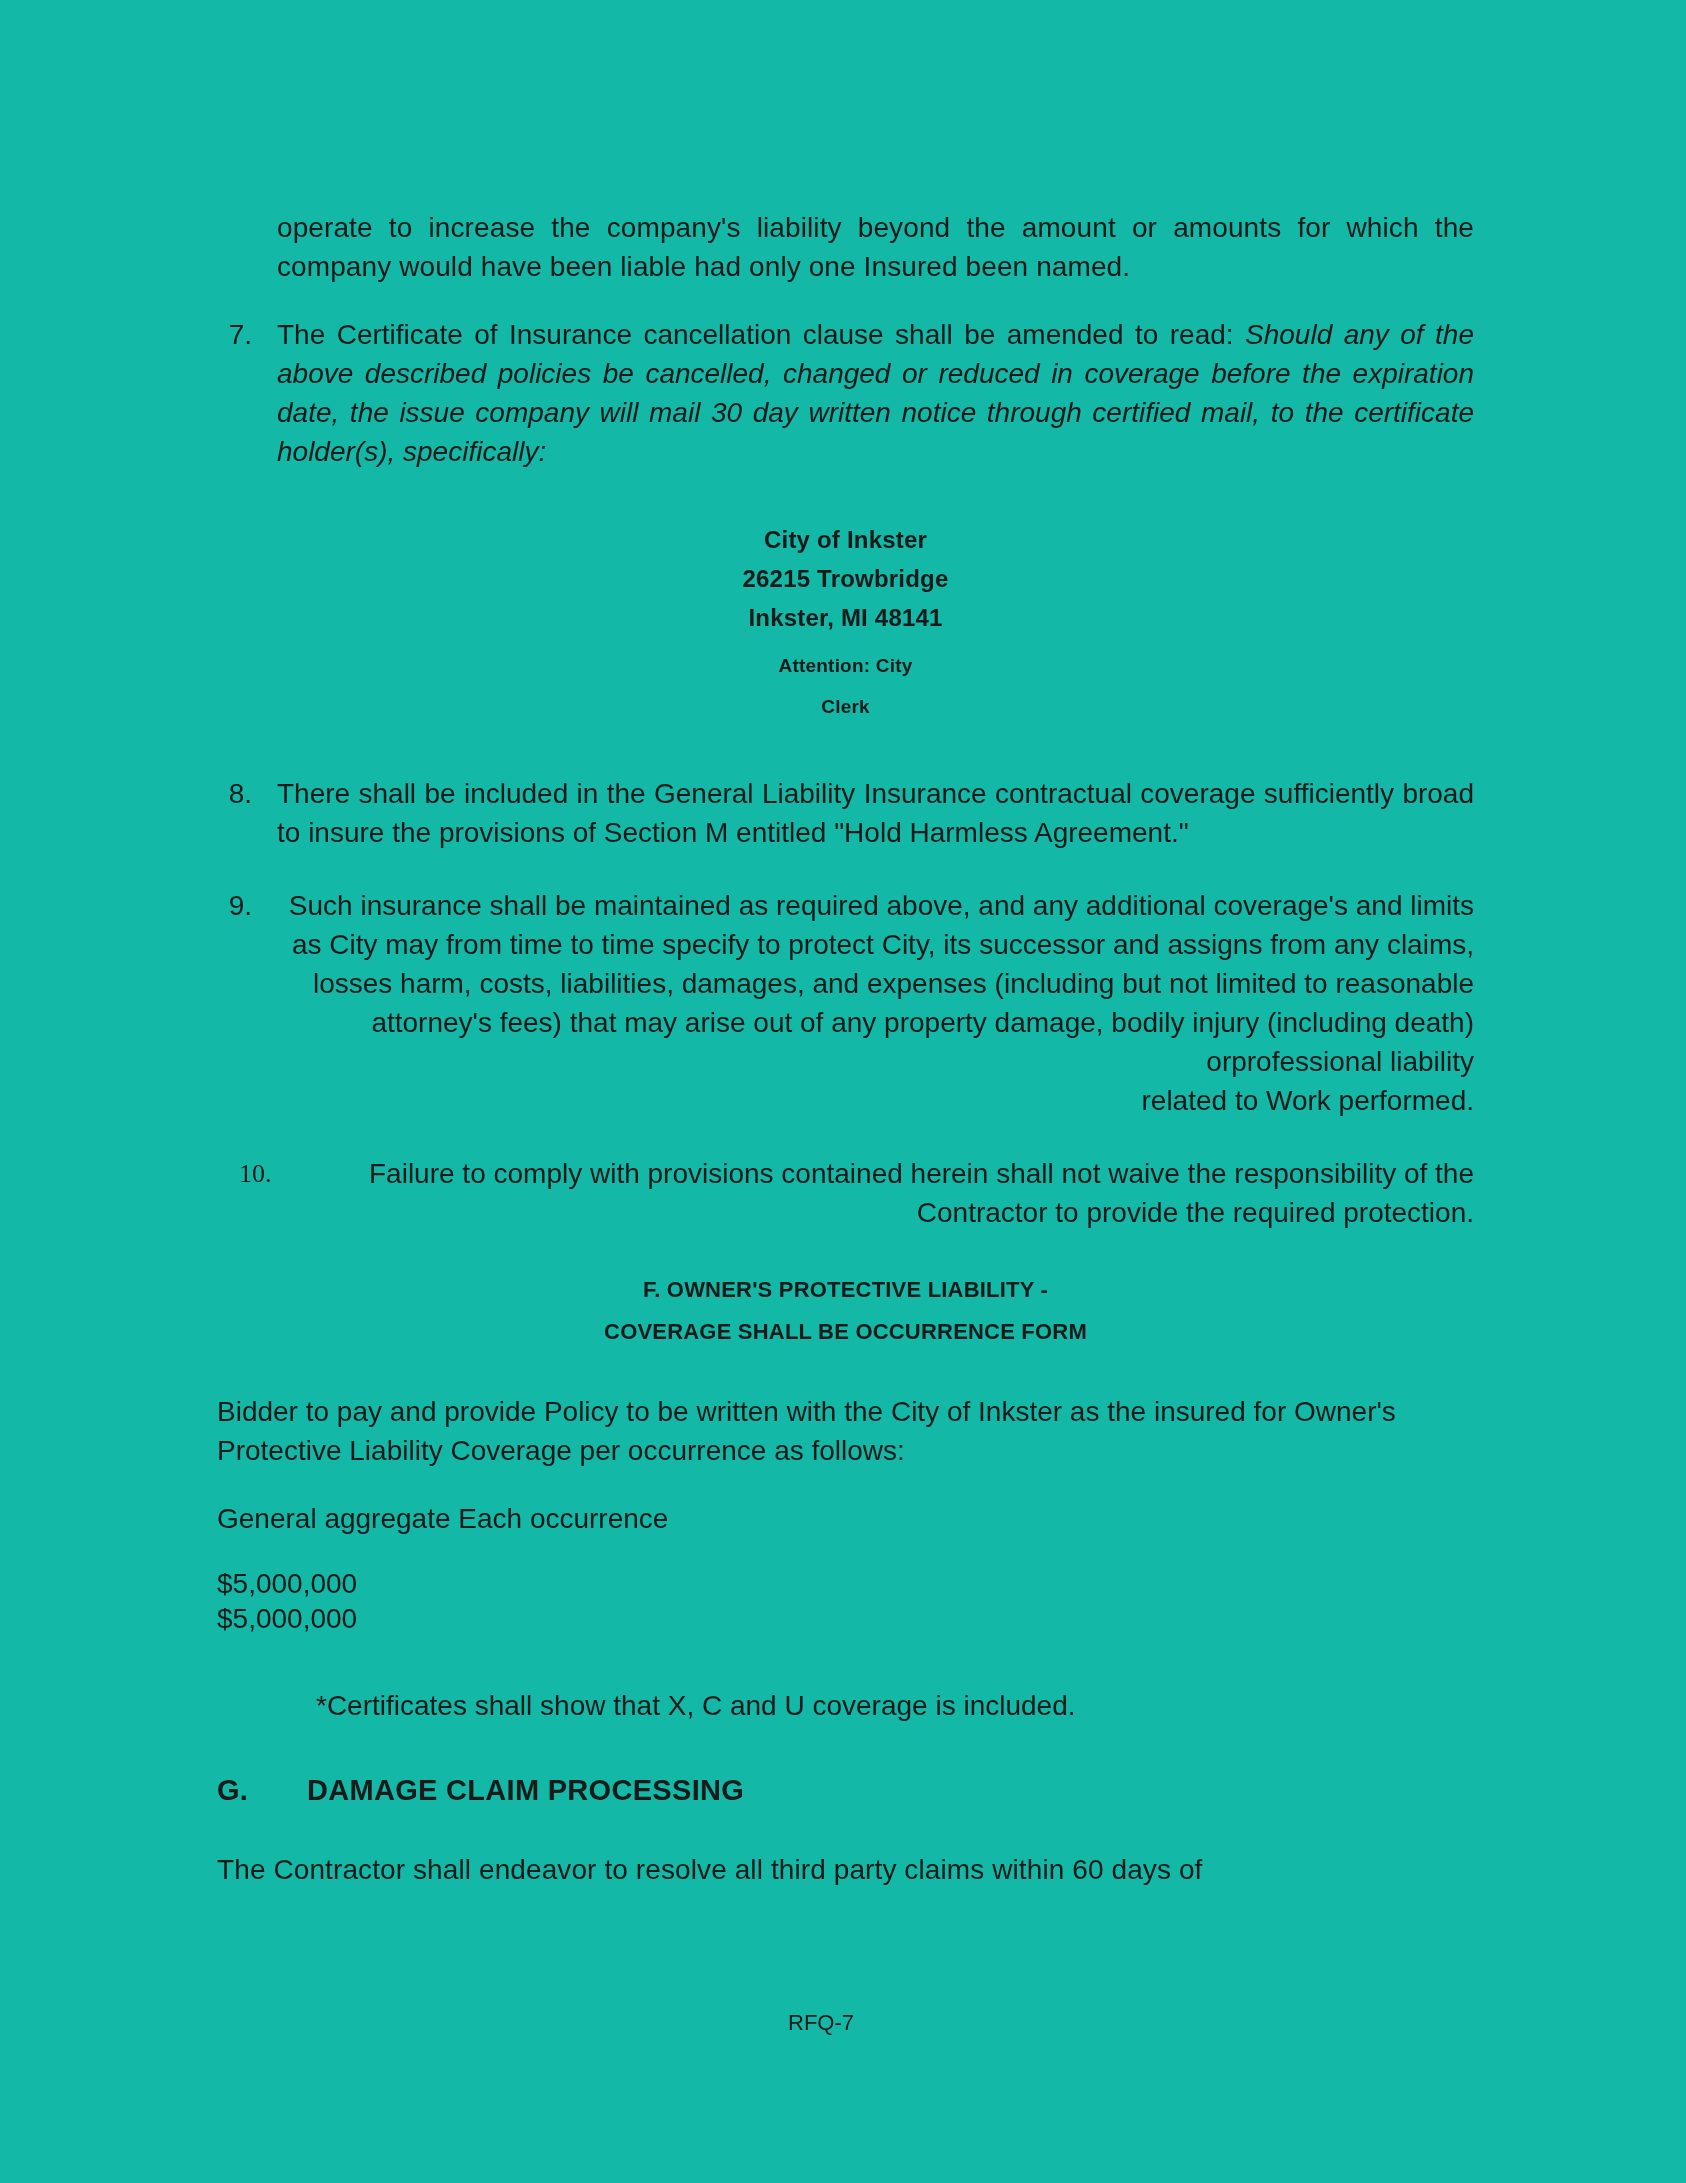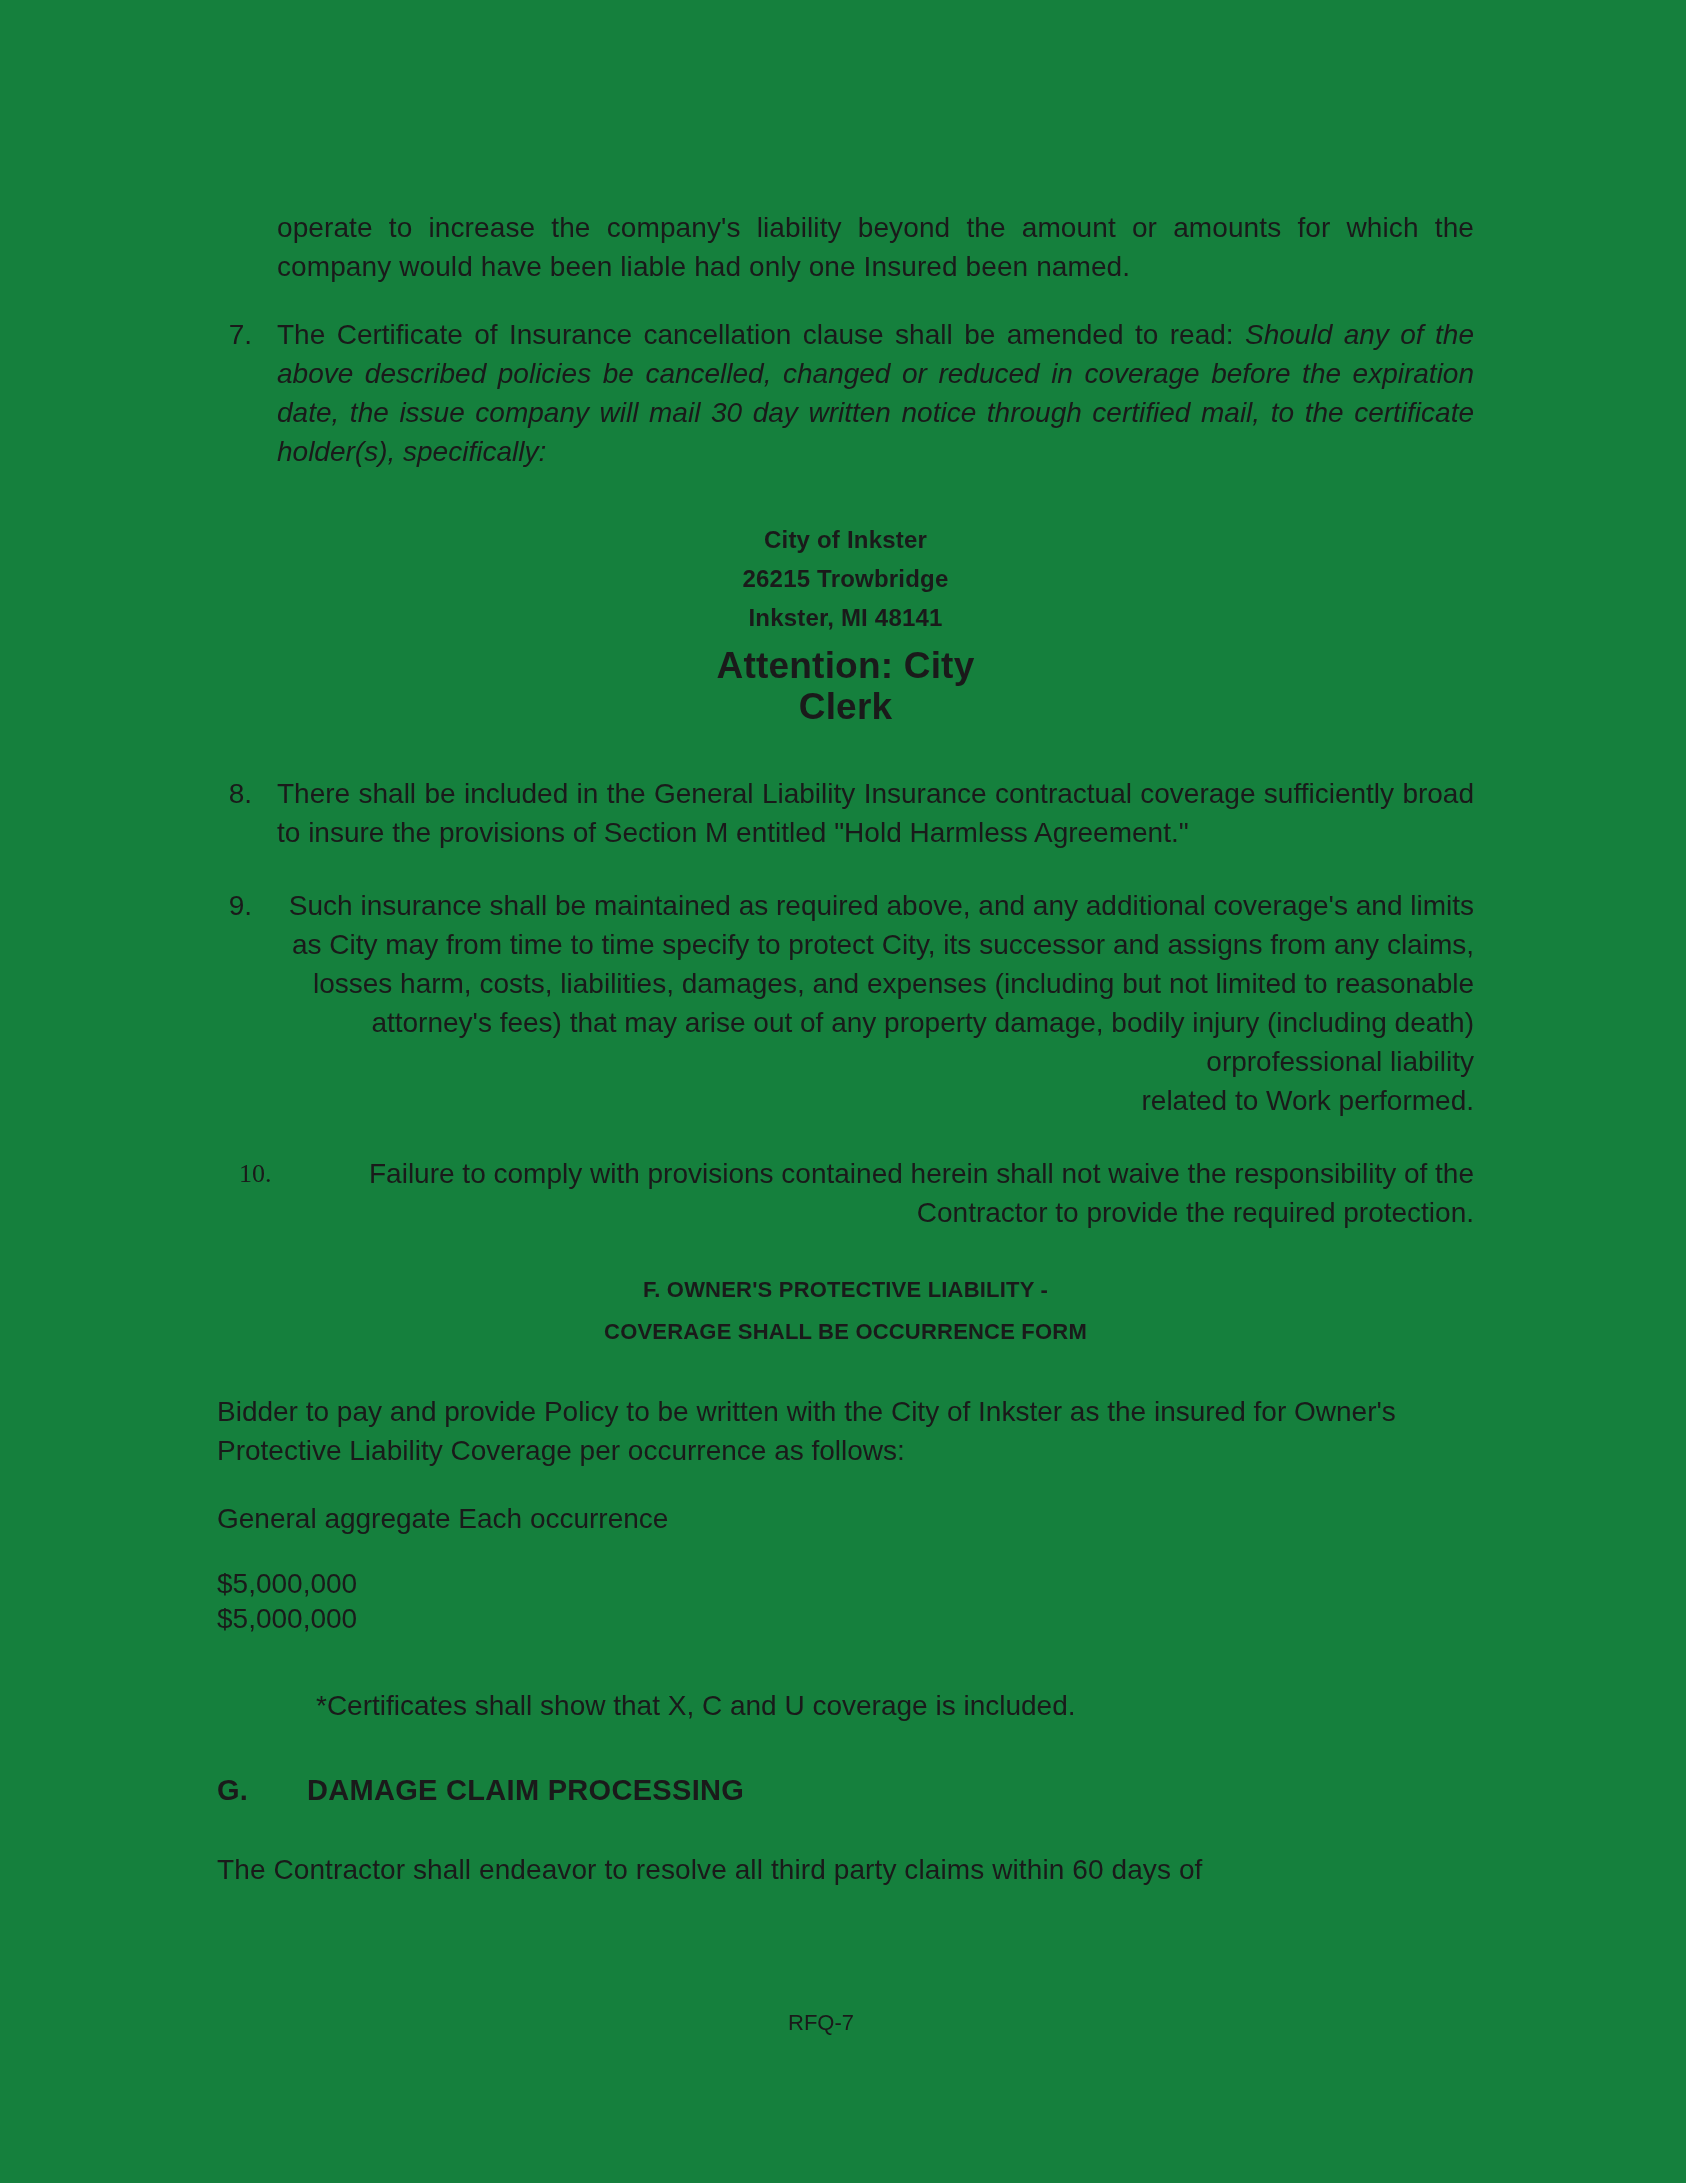--- a/index.html
+++ b/index.html
@@ -12,21 +12,21 @@
     height: 2183px;
     font-family: "Liberation Sans", sans-serif;
     color: #1a1a1a;
     -webkit-font-smoothing: antialiased;
   }
 
   .page {
     position: relative;
     width: 1687px;
     height: 2183px;
-    background: #15803d;
+    background: #14b8a6;
     overflow: hidden;
   }
 
   
   .content {
     position: absolute;
     left: 217px;
     top: 208px;
     width: 1257px; 
   }
@@ -79,21 +79,21 @@
     margin: 49px 0 47px 0;
     text-align: center;
     font-weight: bold;
   }
   .address-block .addr-line {
     font-size: 24px;
     line-height: 39px;
     letter-spacing: 0.2px;
   }
   .address-block .attn-line {
-    font-size: 37px;
+    font-size: 19px;
     line-height: 41px;
     letter-spacing: 0.2px;
     text-align: center;
   }
   .address-block .attn-first { margin-top: 8.4px; }
 
   
   .heading-center {
     text-align: center;
     font-weight: bold;

